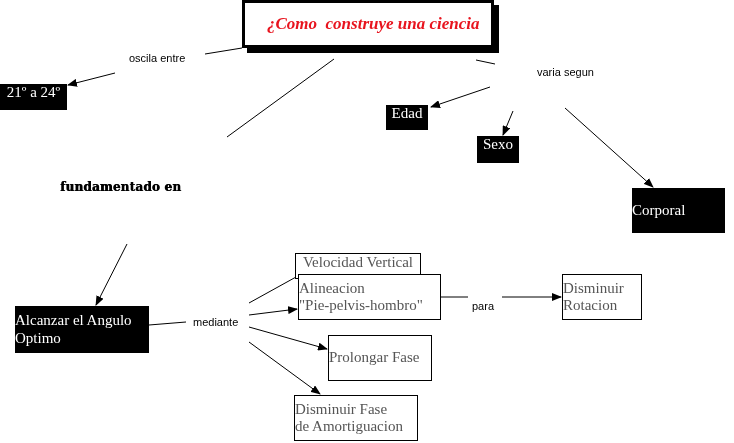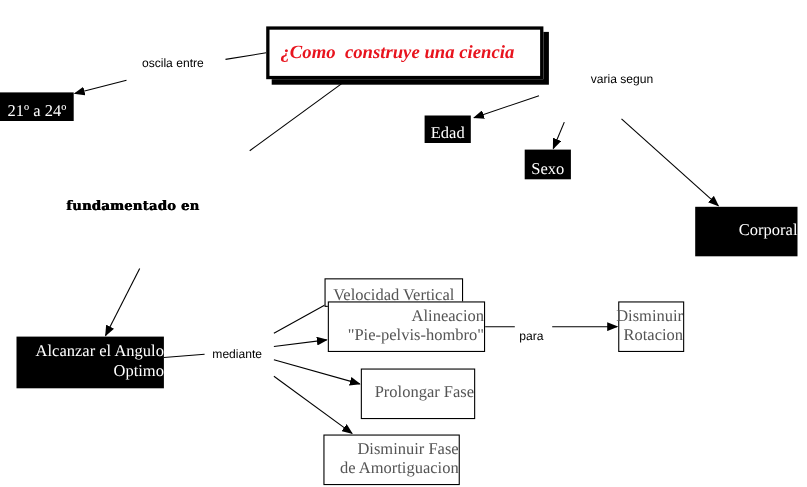--- a/index.html
+++ b/index.html
@@ -1,22 +1,22 @@
 <!DOCTYPE html>
 <html><head>
 <meta charset="utf-8">
 <style>
   html, body { margin: 0; padding: 0; background: #ffffff; }
   body { width: 734px; height: 443px; position: relative; overflow: hidden; font-family: "Liberation Serif", serif; }
   #links { position: absolute; left: 0; top: 0; width: 734px; height: 443px; }
-  .node { position: absolute; box-sizing: border-box; display: flex; align-items: flex-end; justify-content: center; text-align: center; line-height: 1.15; }
+  .node { position: absolute; box-sizing: border-box; display: flex; align-items: flex-start; justify-content: center; text-align: center; line-height: 1.15; }
   .dark { background: #000000; color: #ffffff; font-size: 15px; }
   .light { background: #ffffff; border: 1px solid #000000; color: #555555; font-size: 15px; }
   .label { position: absolute; font-family: "Liberation Sans", sans-serif; font-size: 11px; color: #000000; background: #ffffff; white-space: nowrap; padding: 0 2px; }
-  .title-box { position: absolute; left: 242px; top: 24px; width: 252px; height: 48px; box-sizing: border-box; border: 3px solid #000000; background: #ffffff; box-shadow: 5px 5px 0 #000000; display: flex; align-items: center; padding-left: 10px; }
+  .title-box { position: absolute; left: 242px; top: 0; width: 252px; height: 48px; box-sizing: border-box; border: 3px solid #000000; background: #ffffff; box-shadow: 5px 5px 0 #000000; display: flex; align-items: center; padding-left: 22px; }
   .title-text { color: #e8141e; font-style: italic; font-weight: bold; font-size: 17px; font-family: "Liberation Serif", serif; white-space: pre; }
   .fund { position: absolute; left: 60px; top: 180px; font-family: "DejaVu Serif", serif; font-weight: bold; font-size: 12px; letter-spacing: 0.2px; color: #000; text-shadow: 0.6px 0 0 #000; white-space: nowrap; }
 </style>
 </head>
 <body>
 
 <svg id="links" xmlns="http://www.w3.org/2000/svg">
   <defs>
     <marker id="arrow" markerWidth="10" markerHeight="8" refX="9" refY="4" orient="auto" markerUnits="userSpaceOnUse">
       <path d="M0,0 L10,4 L0,8 z" fill="#000"></path>
@@ -87,21 +87,21 @@
 
 <div class="node light" style="left:295px; top:229px; width:126px; height:26px;margin-top:24px;">
   <span>Velocidad Vertical</span>
 </div>
 
 <div class="node light" style="left:298px; top:274px; width:143px; height:46px; flex-direction:column;">
   <span>Alineacion</span>
   <span>"Pie-pelvis-hombro"</span>
 </div>
 
-<div class="node light" style="left:562px; top:274px; width:60px; height:46px; flex-direction:column;">
+<div class="node light" style="left:562px; top:274px; width:80px; height:46px; flex-direction:column;">
   <span>Disminuir</span>
   <span>Rotacion</span>
 </div>
 
 <div class="node light" style="left:328px; top:335px; width:104px; height:46px; flex-direction:column;">
   <span>Prolongar Fase</span>
 </div>
 
 <div class="node light" style="left:294px; top:395px; width:124px; height:46px; flex-direction:column;">
   <span>Disminuir Fase</span>

